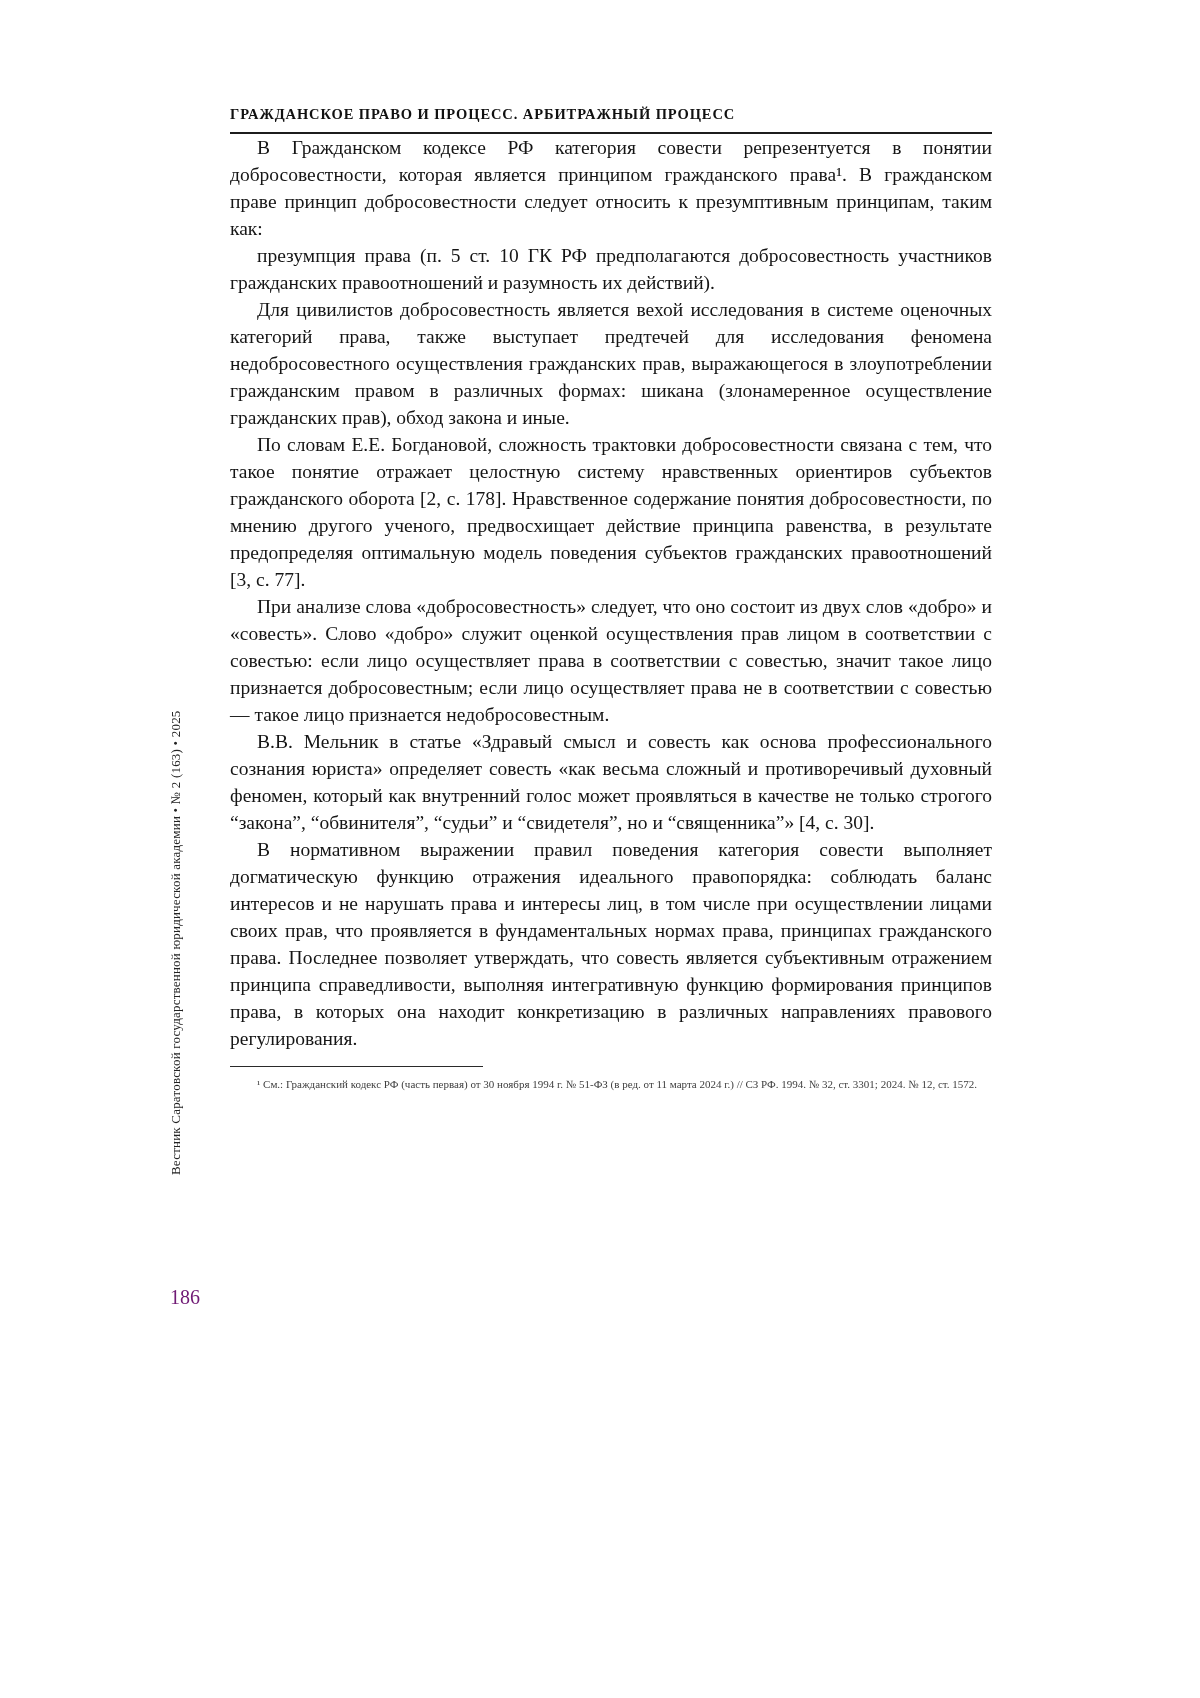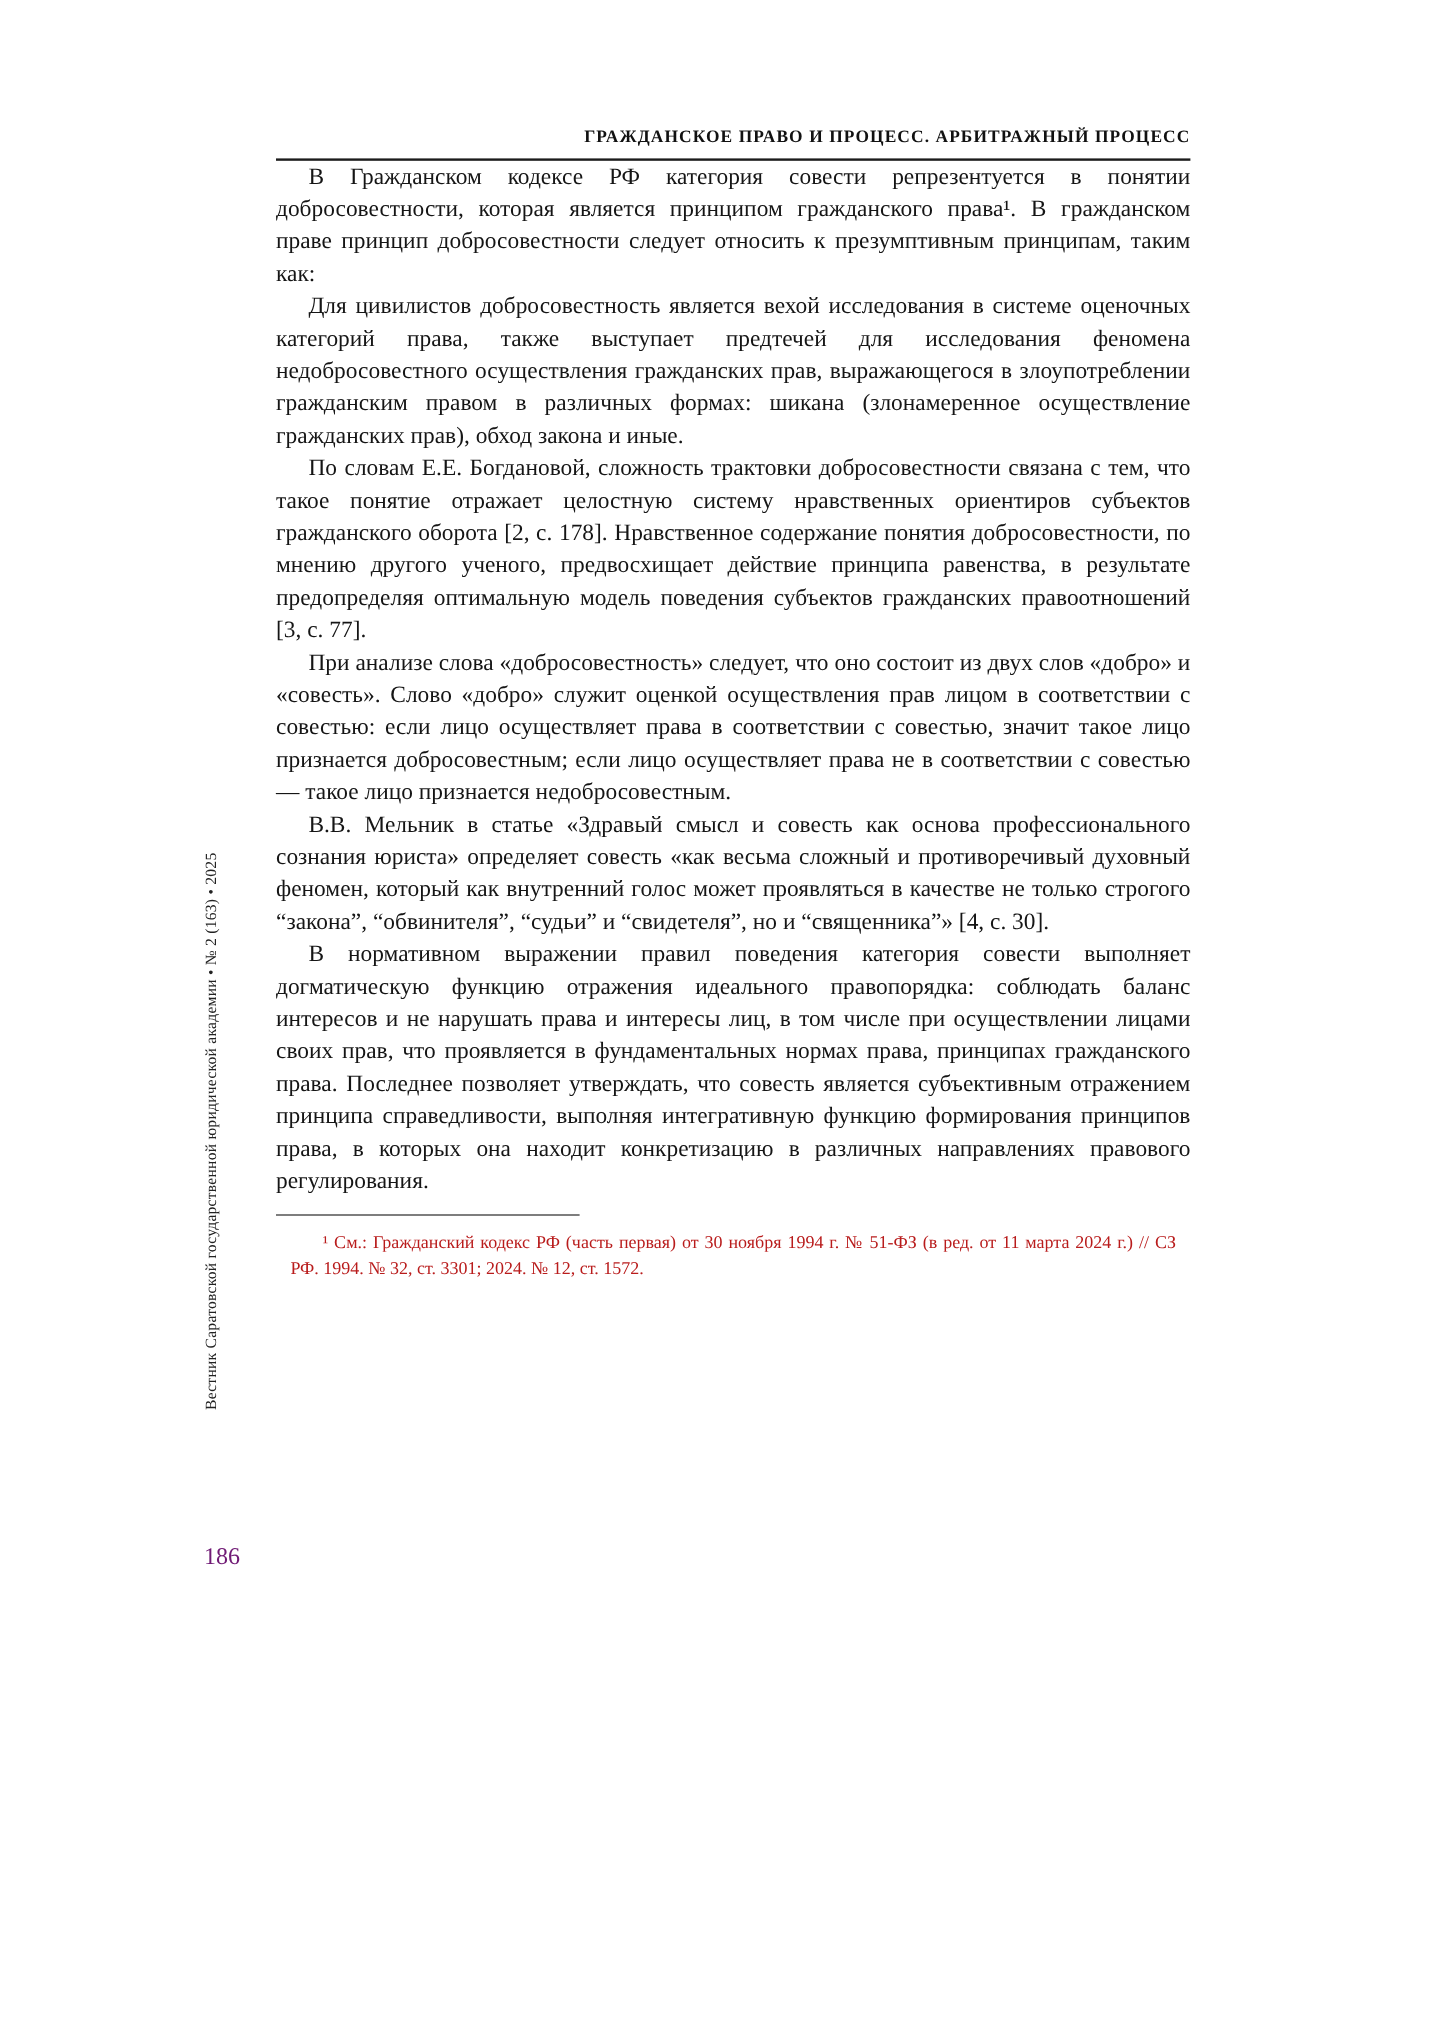--- a/index.html
+++ b/index.html
@@ -39,21 +39,21 @@
     font-size: 20px;
     color: #701a75;
   }
   .content {
     position: absolute;
     left: 230px;
     top: 106px;
     width: 762px;
   }
   .running-head {
-    text-align: right;
+    text-align: left;
     font-family: "Liberation Serif", serif;
     font-weight: bold;
     font-size: 14.5px;
     letter-spacing: 0.9px;
     color: #111111;
     white-space: nowrap;
   }
   .head-rule {
     border: none;
     border-top: 2px solid #1c1c1c;
@@ -77,46 +77,47 @@
     margin-top: 14px;
   }
   .footnote-rule {
     border: none;
     border-top: 1.5px solid #2a2a2a;
     width: 253px;
     margin: 0 0 6px 0;
     height: 0;
   }
   .footnote-text {
-    margin: 12px;
+    margin: 0;
     font-family: "Liberation Serif", serif;
-    font-size: 15px;
+    font-size: 11px;
     line-height: 22px;
     text-align: justify;
     text-indent: 27px;
-    color: #b91c1c;
+    color: #404040;
   }
 </style>
 </head>
 <body>
 
 <div class="page">
 
   <div class="sidebar-caption">Вестник Саратовской государственной юридической академии • № 2 (163) • 2025</div>
 
   <div class="page-number">186</div>
 
   <div class="content">
 
     <div class="running-head">ГРАЖДАНСКОЕ ПРАВО И ПРОЦЕСС. АРБИТРАЖНЫЙ ПРОЦЕСС</div>
 
     <hr class="head-rule">
 
     <div class="article-body">
       <p>В Гражданском кодексе РФ категория совести репрезентуется в понятии добросовестности, которая является принципом гражданского права¹. В гражданском праве принцип добросовестности следует относить к презумптивным принципам, таким как:</p>
+      <p>презумпция права (п. 5 ст. 10 ГК РФ предполагаются добросовестность участников гражданских правоотношений и разумность их действий).</p>
       <p>Для цивилистов добросовестность является вехой исследования в системе оценочных категорий права, также выступает предтечей для исследования феномена недобросовестного осуществления гражданских прав, выражающегося в злоупотреблении гражданским правом в различных формах: шикана (злонамеренное осуществление гражданских прав), обход закона и иные.</p>
       <p>По словам Е.Е. Богдановой, сложность трактовки добросовестности связана с тем, что такое понятие отражает целостную систему нравственных ориентиров субъектов гражданского оборота [2, с. 178]. Нравственное содержание понятия добросовестности, по мнению другого ученого, предвосхищает действие принципа равенства, в результате предопределяя оптимальную модель поведения субъектов гражданских правоотношений [3, с. 77].</p>
       <p>При анализе слова «добросовестность» следует, что оно состоит из двух слов «добро» и «совесть». Слово «добро» служит оценкой осуществления прав лицом в соответствии с совестью: если лицо осуществляет права в соответствии с совестью, значит такое лицо признается добросовестным; если лицо осуществляет права не в соответствии с совестью — такое лицо признается недобросовестным.</p>
       <p>В.В. Мельник в статье «Здравый смысл и совесть как основа профессионального сознания юриста» определяет совесть «как весьма сложный и противоречивый духовный феномен, который как внутренний голос может проявляться в качестве не только строгого “закона”, “обвинителя”, “судьи” и “свидетеля”, но и “священника”» [4, с. 30].</p>
       <p>В нормативном выражении правил поведения категория совести выполняет догматическую функцию отражения идеального правопорядка: соблюдать баланс интересов и не нарушать права и интересы лиц, в том числе при осуществлении лицами своих прав, что проявляется в фундаментальных нормах права, принципах гражданского права. Последнее позволяет утверждать, что совесть является субъективным отражением принципа справедливости, выполняя интегративную функцию формирования принципов права, в которых она находит конкретизацию в различных направлениях правового регулирования.</p>
     </div>
 
     <div class="footnote-block">
       <hr class="footnote-rule">
       <p class="footnote-text">¹ См.: Гражданский кодекс РФ (часть первая) от 30 ноября 1994 г. № 51-ФЗ (в ред. от 11 марта 2024 г.) // СЗ РФ. 1994. № 32, ст. 3301; 2024. № 12, ст. 1572.</p>

